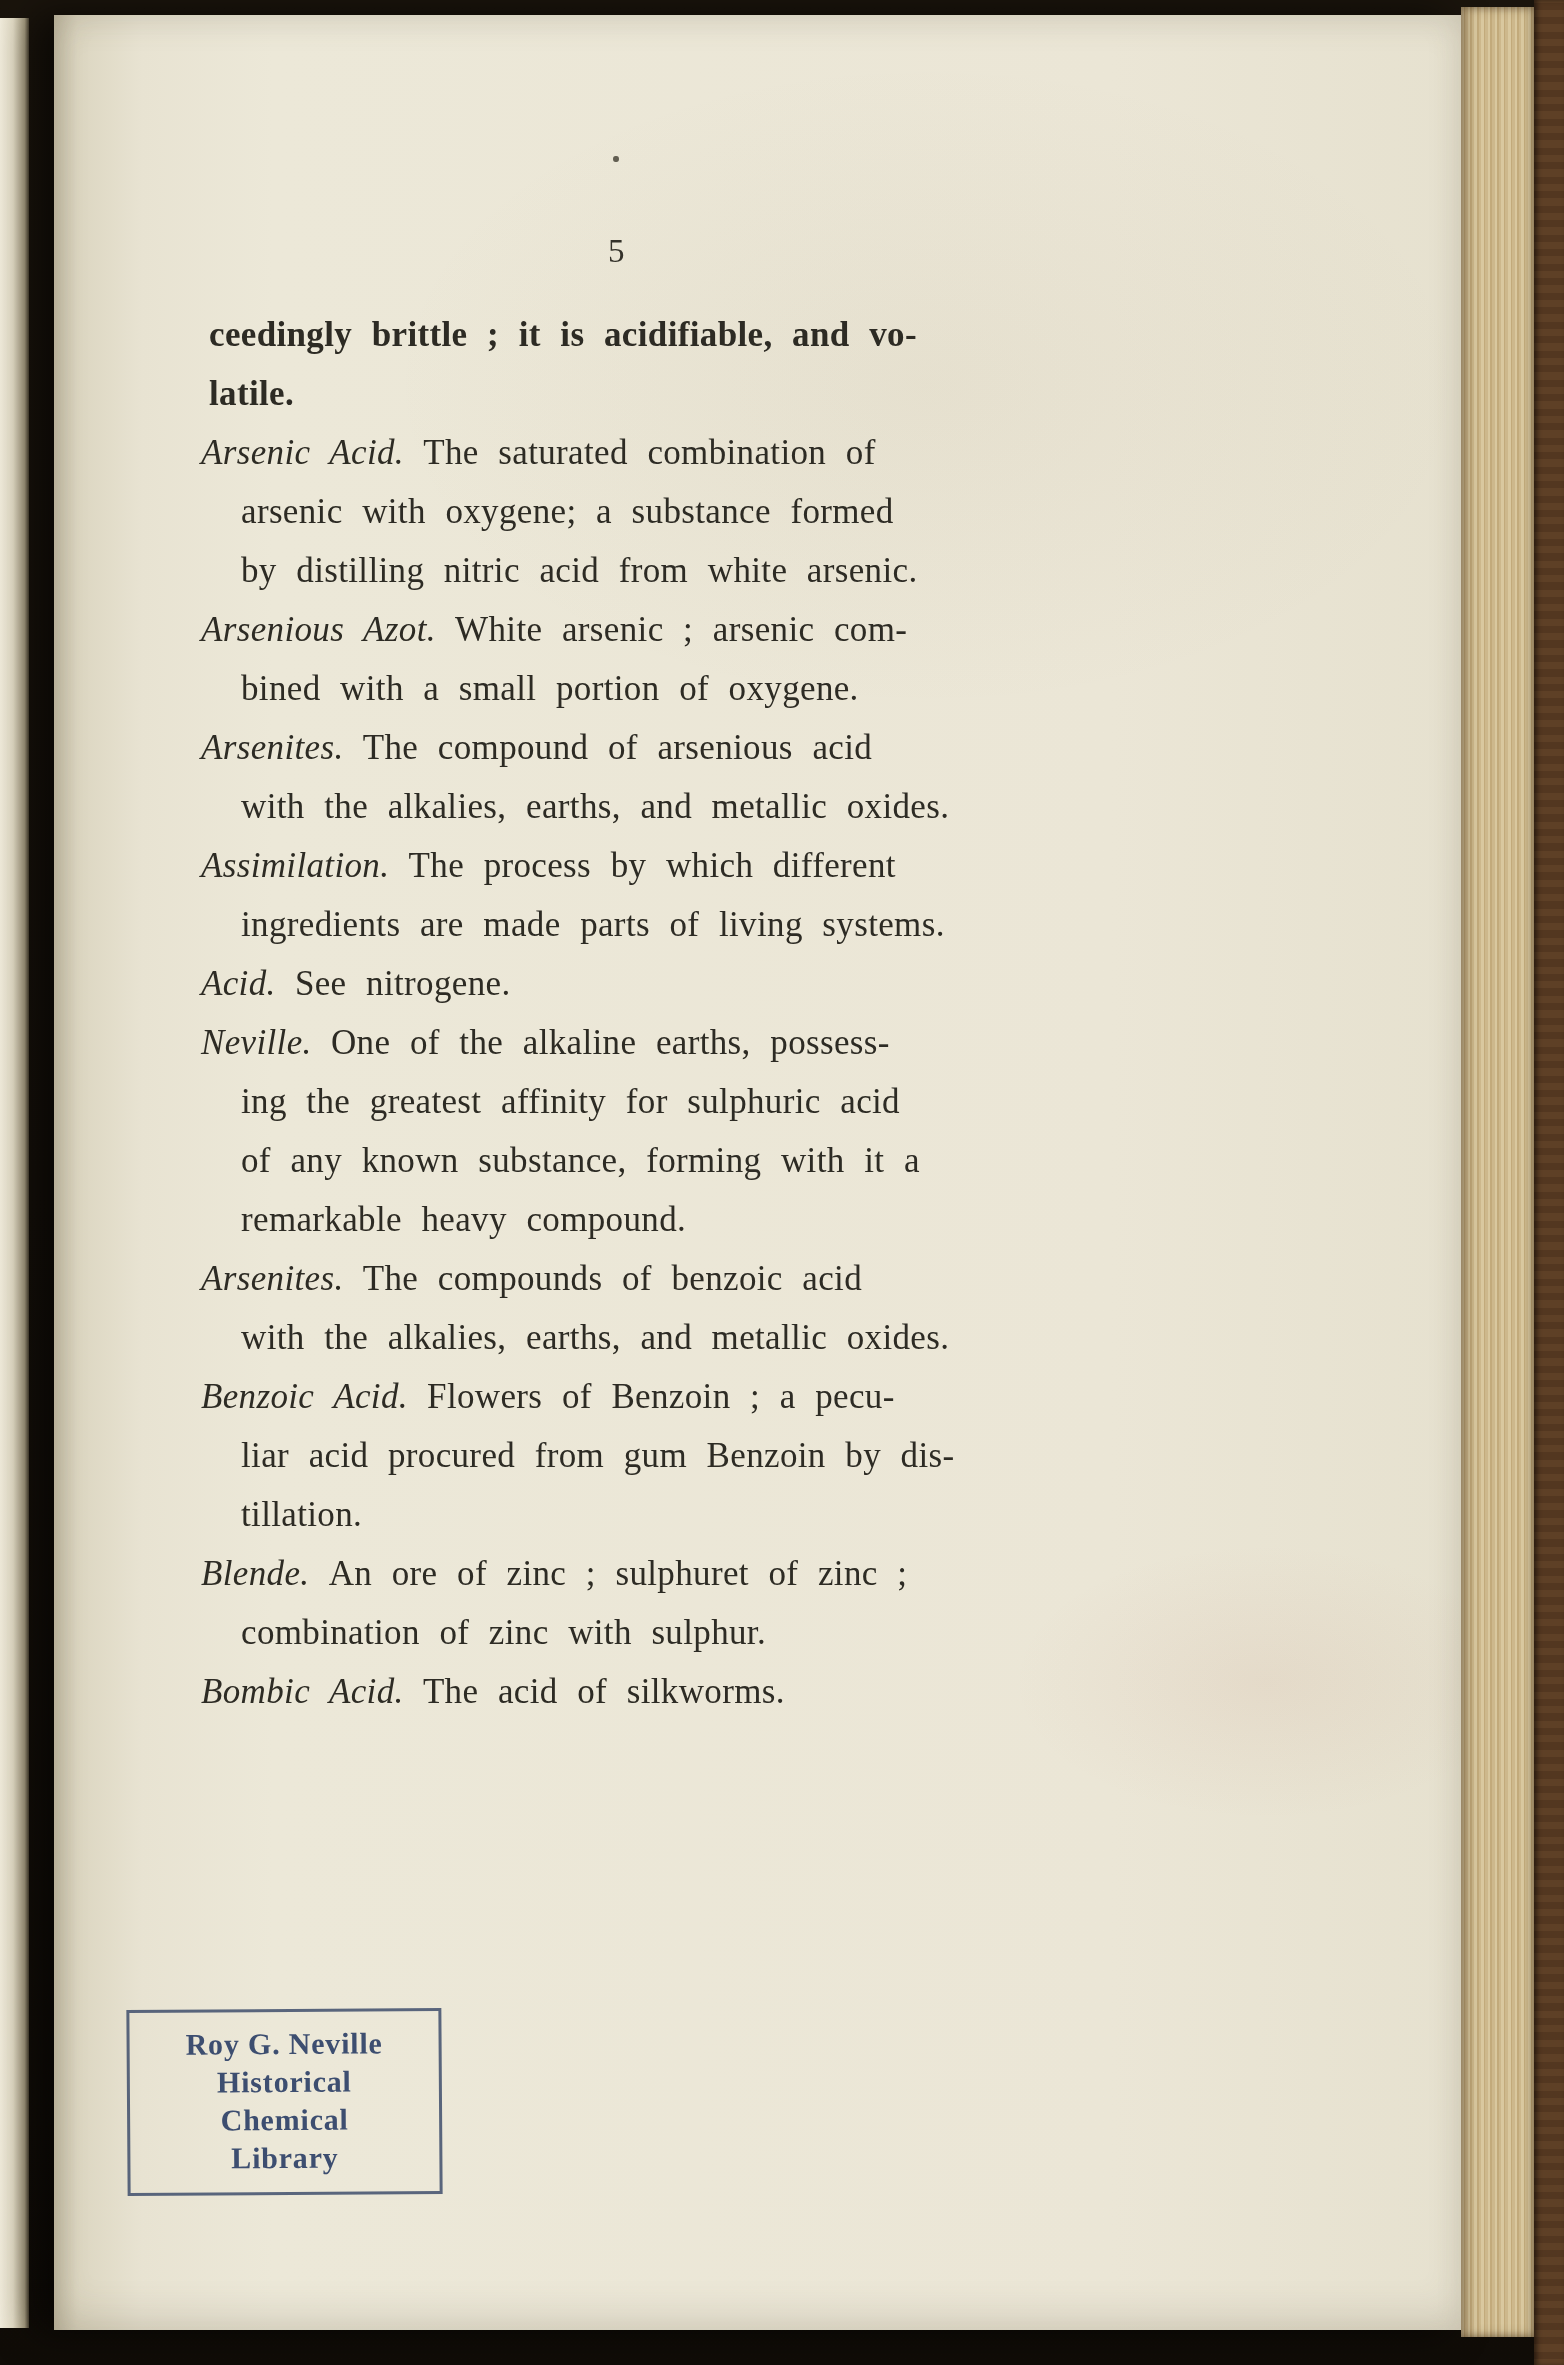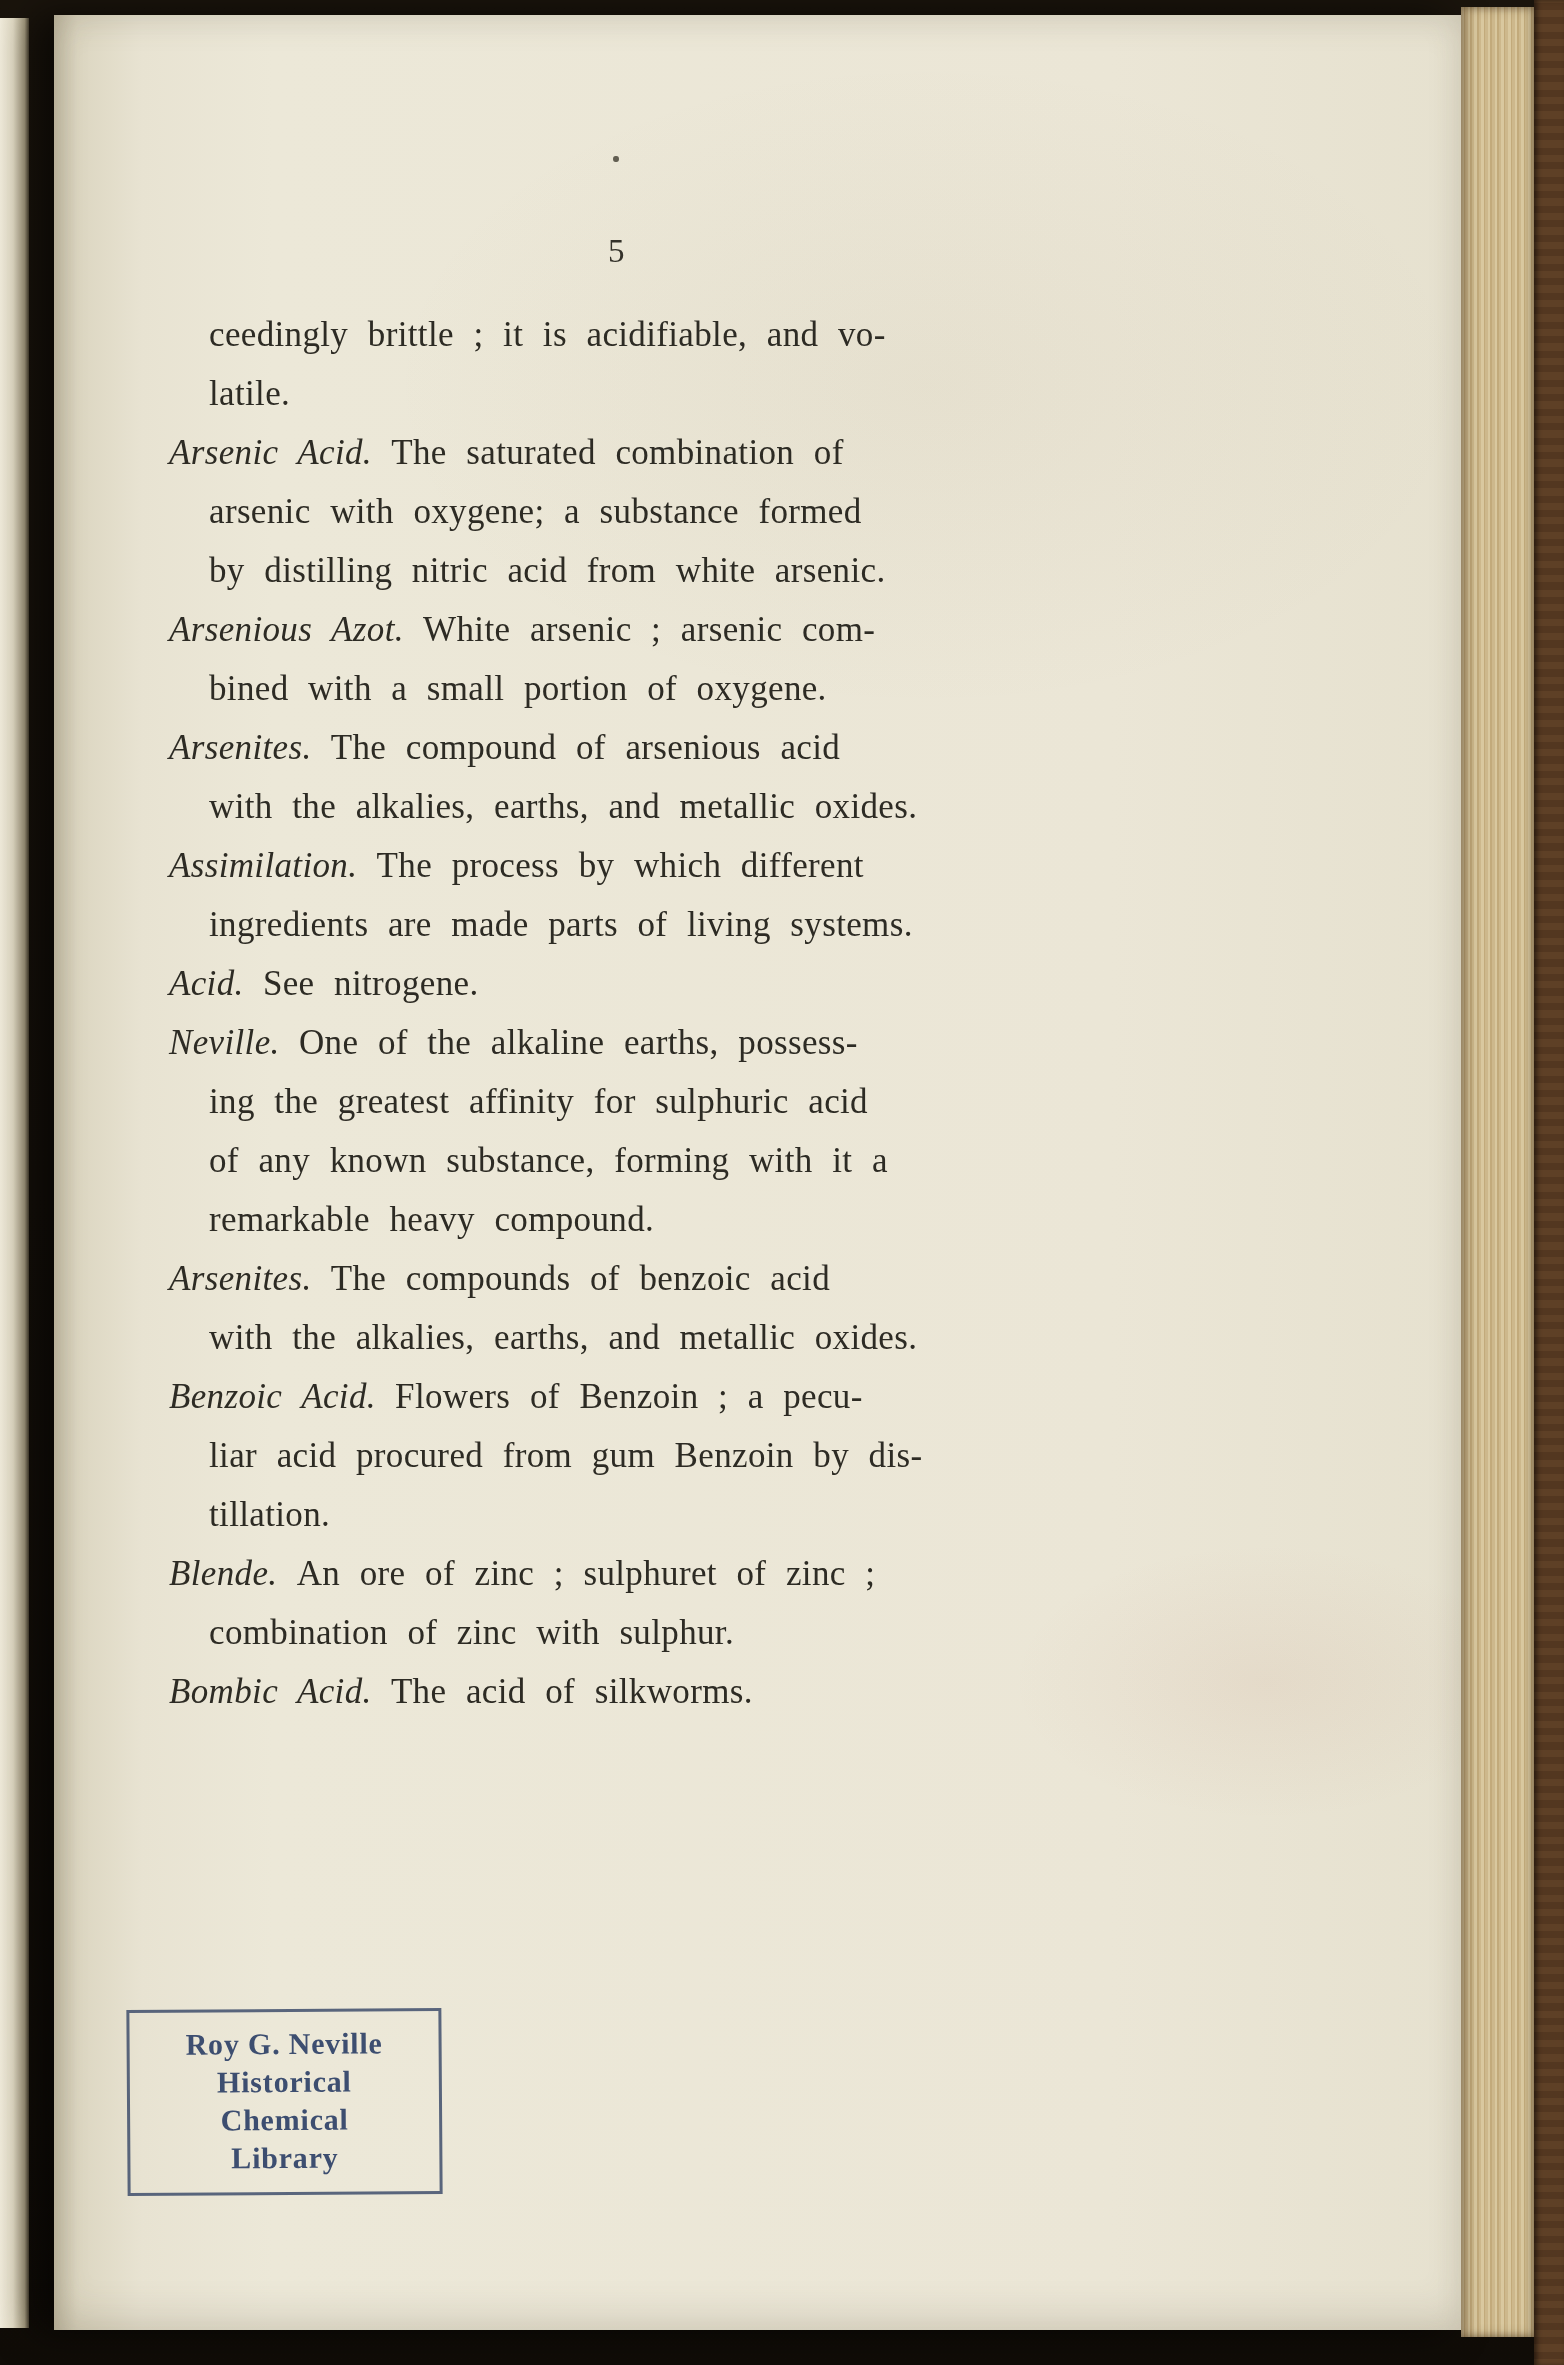--- a/index.html
+++ b/index.html
@@ -65,22 +65,22 @@
   }
 
   .page-number {
     text-align: center;
     font-size: 33px;
     padding-right: 99px;
     margin-bottom: 24px;
     color: #34322a;
   }
 
-  p.cont  { white-space: pre-line; padding-left: 40px; }
-  p.entry { white-space: pre-line; padding-left: 40px; text-indent: -40px; }
+  p.cont  { white-space: pre-line; padding-left: 40px; font-weight: bold; }
+  p.entry { white-space: pre-line; padding-left: 40px; text-indent: -40px; margin-left: 32px; }
 
   .term { font-style: italic; margin-right: 0.55em; }
 
   
   .artifact-dot {
     position: absolute;
     left: 559px; top: 141px;
     width: 5.7px; height: 6.7px;
     background: #403c31;
     border-radius: 50%;

